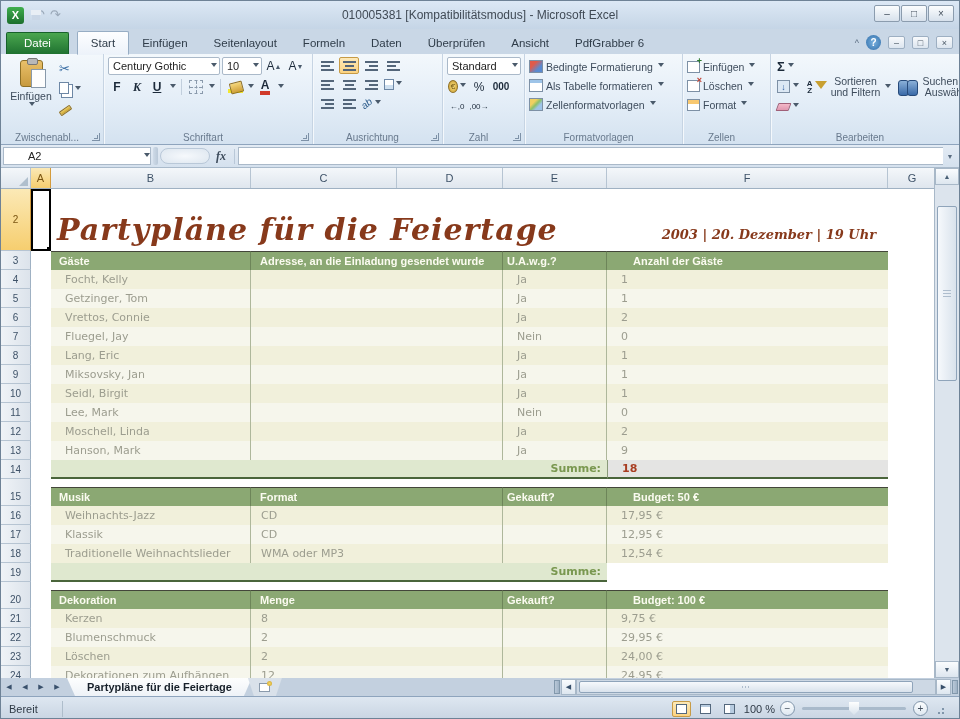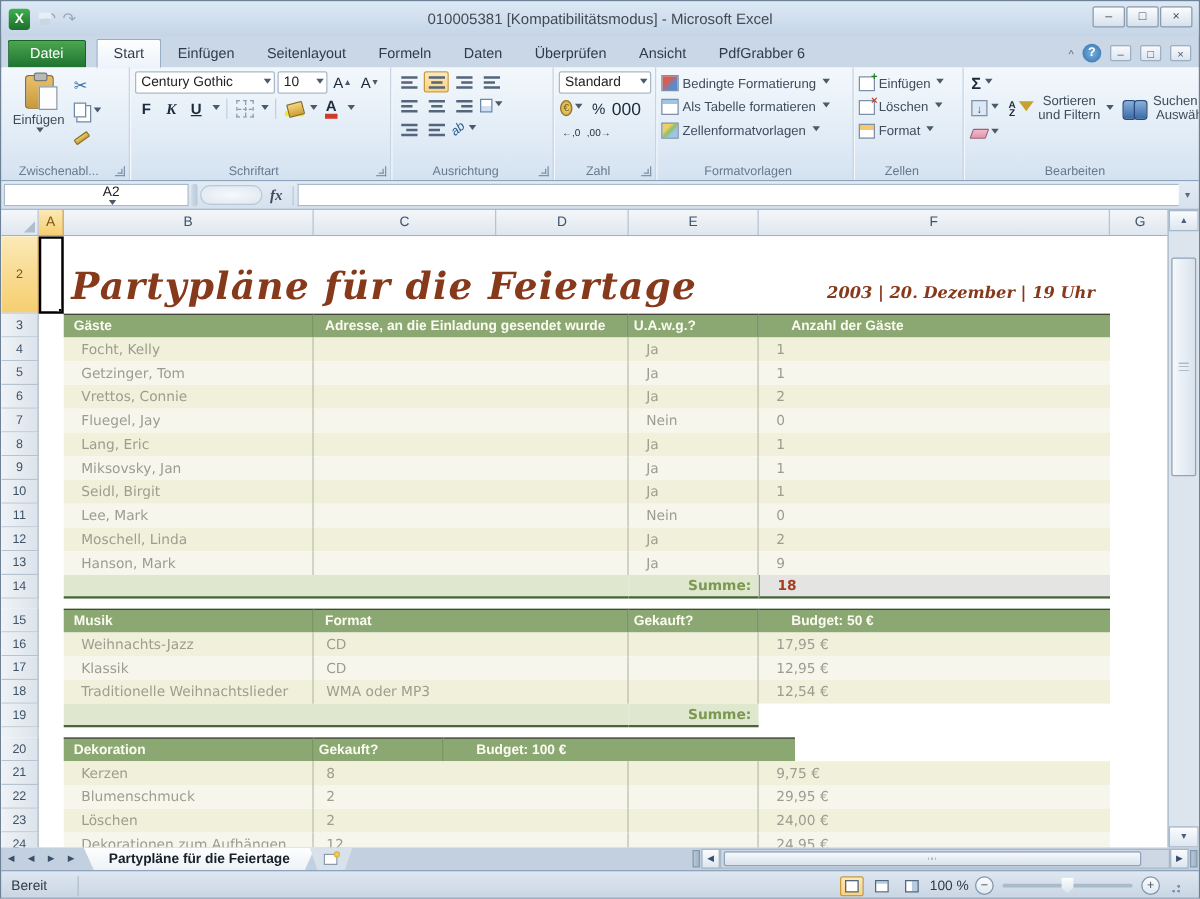--- a/index.html
+++ b/index.html
@@ -86,21 +86,21 @@
     background-repeat:no-repeat;background-size:13px 2px,9px 2px,13px 2px;background-position:0 1px,0 5px,0 9px;}
   .bars.c{background-position:0 1px,2px 5px,0 9px;}
   .bars.r{background-position:0 1px,4px 5px,0 9px;}
   .orient{font-size:10px;color:#2a5a8a;font-style:italic;transform:rotate(-40deg);}
   .mergeicon{width:14px;height:11px;border:1px solid #6d87a5;background:linear-gradient(#fff 50%,#cfe0f0 50%);}
   
   .g-zahl{width:82px;}
   .coin{width:13px;height:13px;border-radius:50%;background:radial-gradient(#f8e080,#c89a2e);border:1px solid #8e6f25;
     font-size:8px;color:#6e5210;display:flex;align-items:center;justify-content:center;}
   .pct{font-size:12px;color:#1c2a3a;}
-  .zeros{font-size:14px;font-weight:normal;color:#1c2a3a;letter-spacing:0;}
+  .zeros{font-size:10px;font-weight:bold;color:#1c2a3a;letter-spacing:0;}
   .decbtn{font-size:8px;color:#1c2a3a;width:20px;text-align:center;}
   
   .g-styles{width:158px;}
   .stylerow{display:flex;align-items:center;height:19px;gap:3px;white-space:nowrap;}
   .sicon{width:14px;height:13px;border:1px solid #7d90a5;background:linear-gradient(135deg,#e05a4a 30%,#5a8ad0 70%);flex:none;}
   .sicon.t{background:linear-gradient(#9ec4e8 30%,#fff 30%);}
   .sicon.c3{background:linear-gradient(135deg,#f0d060 30%,#8cc06a 50%,#9ec4e8 70%);}
   .g-cells{width:88px;}
   .cicon{width:13px;height:12px;border:1px solid #7d90a5;background:#fff;position:relative;flex:none;}
   .cicon.ins:before{content:"+";position:absolute;right:-3px;top:-6px;color:#2c7a2c;font-weight:bold;font-size:9px;}
@@ -113,21 +113,21 @@
   .fillic{width:13px;height:13px;border:1px solid #7d90a5;background:#dce8f4;color:#2a5aa0;font-size:9px;display:flex;align-items:center;justify-content:center;}
   .eras{width:13px;height:8px;background:linear-gradient(#f4b8c8,#e098b0);border:1px solid #a06078;transform:skewX(-20deg);border-radius:1px;}
   .bigv{display:flex;align-items:center;justify-content:flex-start;padding:1px 3px 0;text-align:center;line-height:11px;}
   .azicon{font-size:8px;font-weight:bold;color:#1c2a3a;line-height:7px;position:relative;padding-right:12px;}
   .azicon:after{content:"";position:absolute;right:0;top:1px;border:6px solid transparent;border-top:8px solid #c8a030;}
   .binoc{width:22px;height:14px;position:relative;}
   .binoc:before,.binoc:after{content:"";position:absolute;top:0;width:9px;height:14px;background:linear-gradient(#8ab0d8,#3a6aa8);border:1px solid #264a7a;border-radius:3px;}
   .binoc:before{left:1px;}.binoc:after{right:1px;}
   
   .fbar{height:23px;background:linear-gradient(#e3ebf4,#d5e1ee);display:flex;align-items:center;padding:2px 2px;border-bottom:1px solid #a9bacb;}
-  .namebox{width:148px;height:18px;background:#fff;border:1px solid #aab9c9;display:flex;align-items:center;font-size:11px;color:#222;padding-left:24px;justify-content:space-between;flex-direction:column;}
+  .namebox{width:148px;height:18px;background:#fff;border:1px solid #aab9c9;display:flex;align-items:center;font-size:11px;color:#222;padding-left:24px;justify-content:space-between;}
   .nsplit{width:5px;height:18px;background:linear-gradient(90deg,#cfdbe8,#b9c8d8);margin:0 2px;border-radius:2px;}
   .fxoval{width:50px;height:16px;background:radial-gradient(#f6f9fc,#dde6ef);border:1px solid #b9c8d8;border-radius:8px;margin-right:4px;}
   .fxbtn{font-family:"Liberation Serif",serif;font-style:italic;font-weight:bold;font-size:12px;color:#3e4c5c;padding:0 8px 0 2px;border-right:1px solid #b9c8d8;}
   .ffield{flex:1;height:18px;background:#fff;border:1px solid #aab9c9;border-right:none;margin-left:3px;}
   .fexp{width:14px;text-align:center;font-size:7px;color:#5a6c80;}
   
   .sheetouter{position:relative;height:510px;background:#fff;}
   .colhdr{display:flex;height:21px;background:linear-gradient(#f4f7fa,#dfe6ee);border-bottom:1px solid #9fb1c3;width:935px;}
   .chcell{border-right:1px solid #b6c4d2;display:flex;align-items:center;justify-content:center;font-size:11px;color:#3e5268;}
   .chcell.sel{background:linear-gradient(#fbe9b6,#f6ce6f);border-right:1px solid #d49b3c;color:#7a5512;}
@@ -663,20 +663,21 @@
           <div class="cell cg"></div>
         </div>
         <div class="grow gap">
           <div class="rowhdr"></div>
           <div class="gapfill"></div>
         </div>
         <div class="grow head">
           <div class="rowhdr">20</div>
           <div class="cell ca"></div>
           <div class="cell cb headcell">Dekoration</div>
+          <div class="cell ccd headcell">Menge</div>
           <div class="cell ce headcell">Gekauft?</div>
           <div class="cell cf headcell">Budget: 100 €</div>
           <div class="cell cg"></div>
         </div>
         <div class="grow data">
           <div class="rowhdr">21</div>
           <div class="cell ca"></div>
           <div class="cell cb datacell beige">Kerzen</div>
           <div class="cell ccd datacell beige">8</div>
           <div class="cell ce datacell beige"></div>

